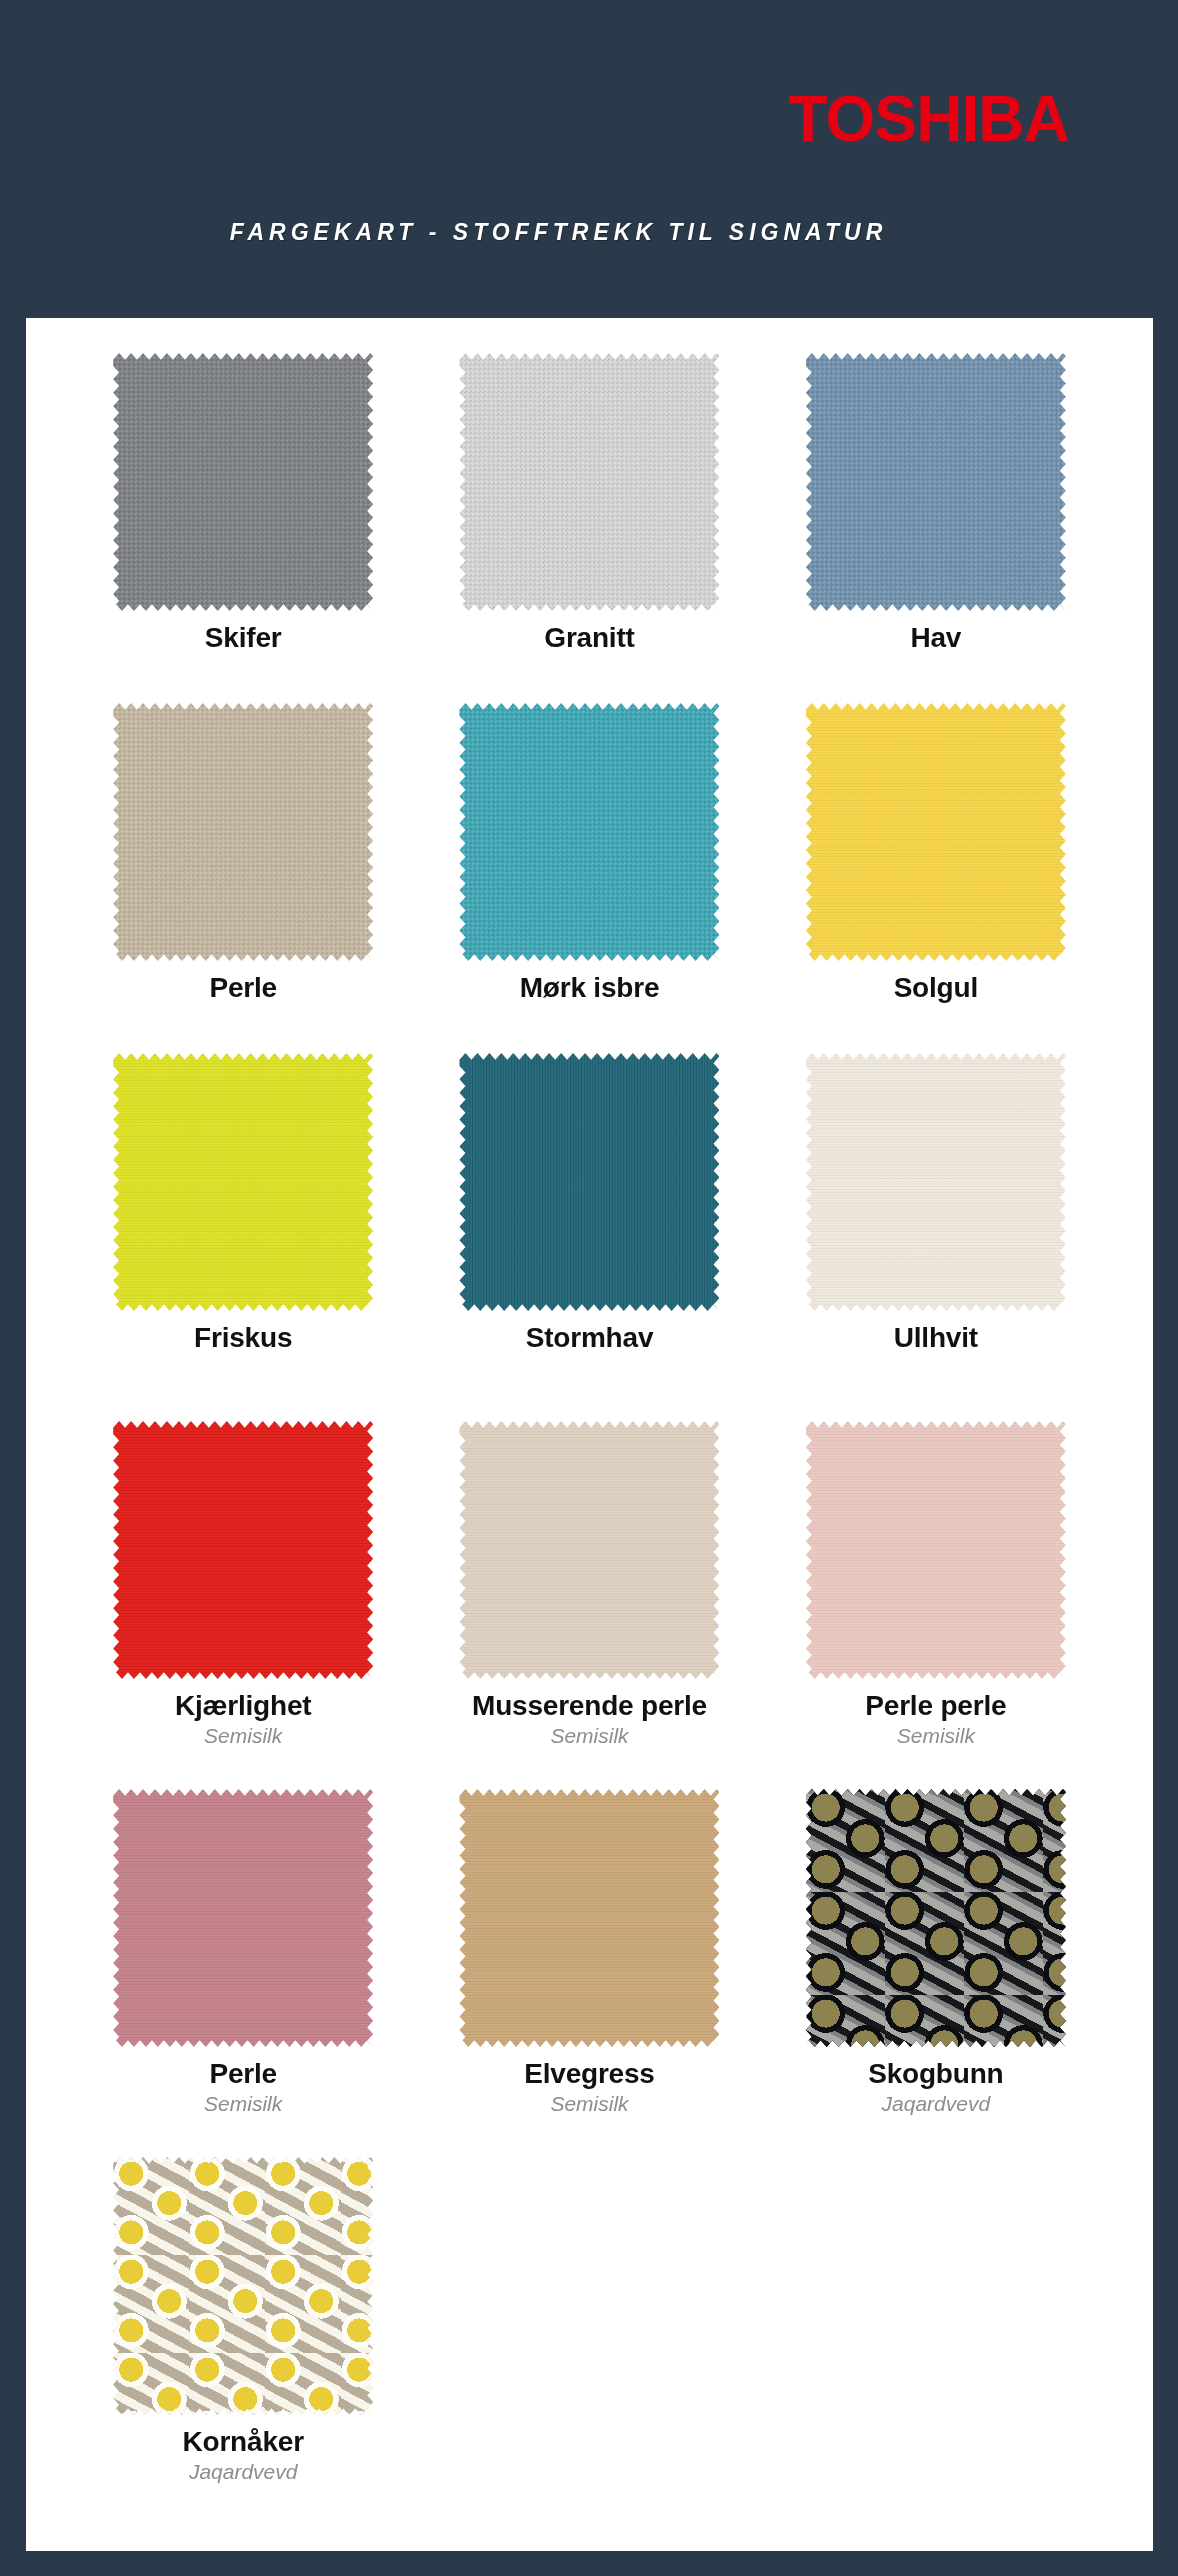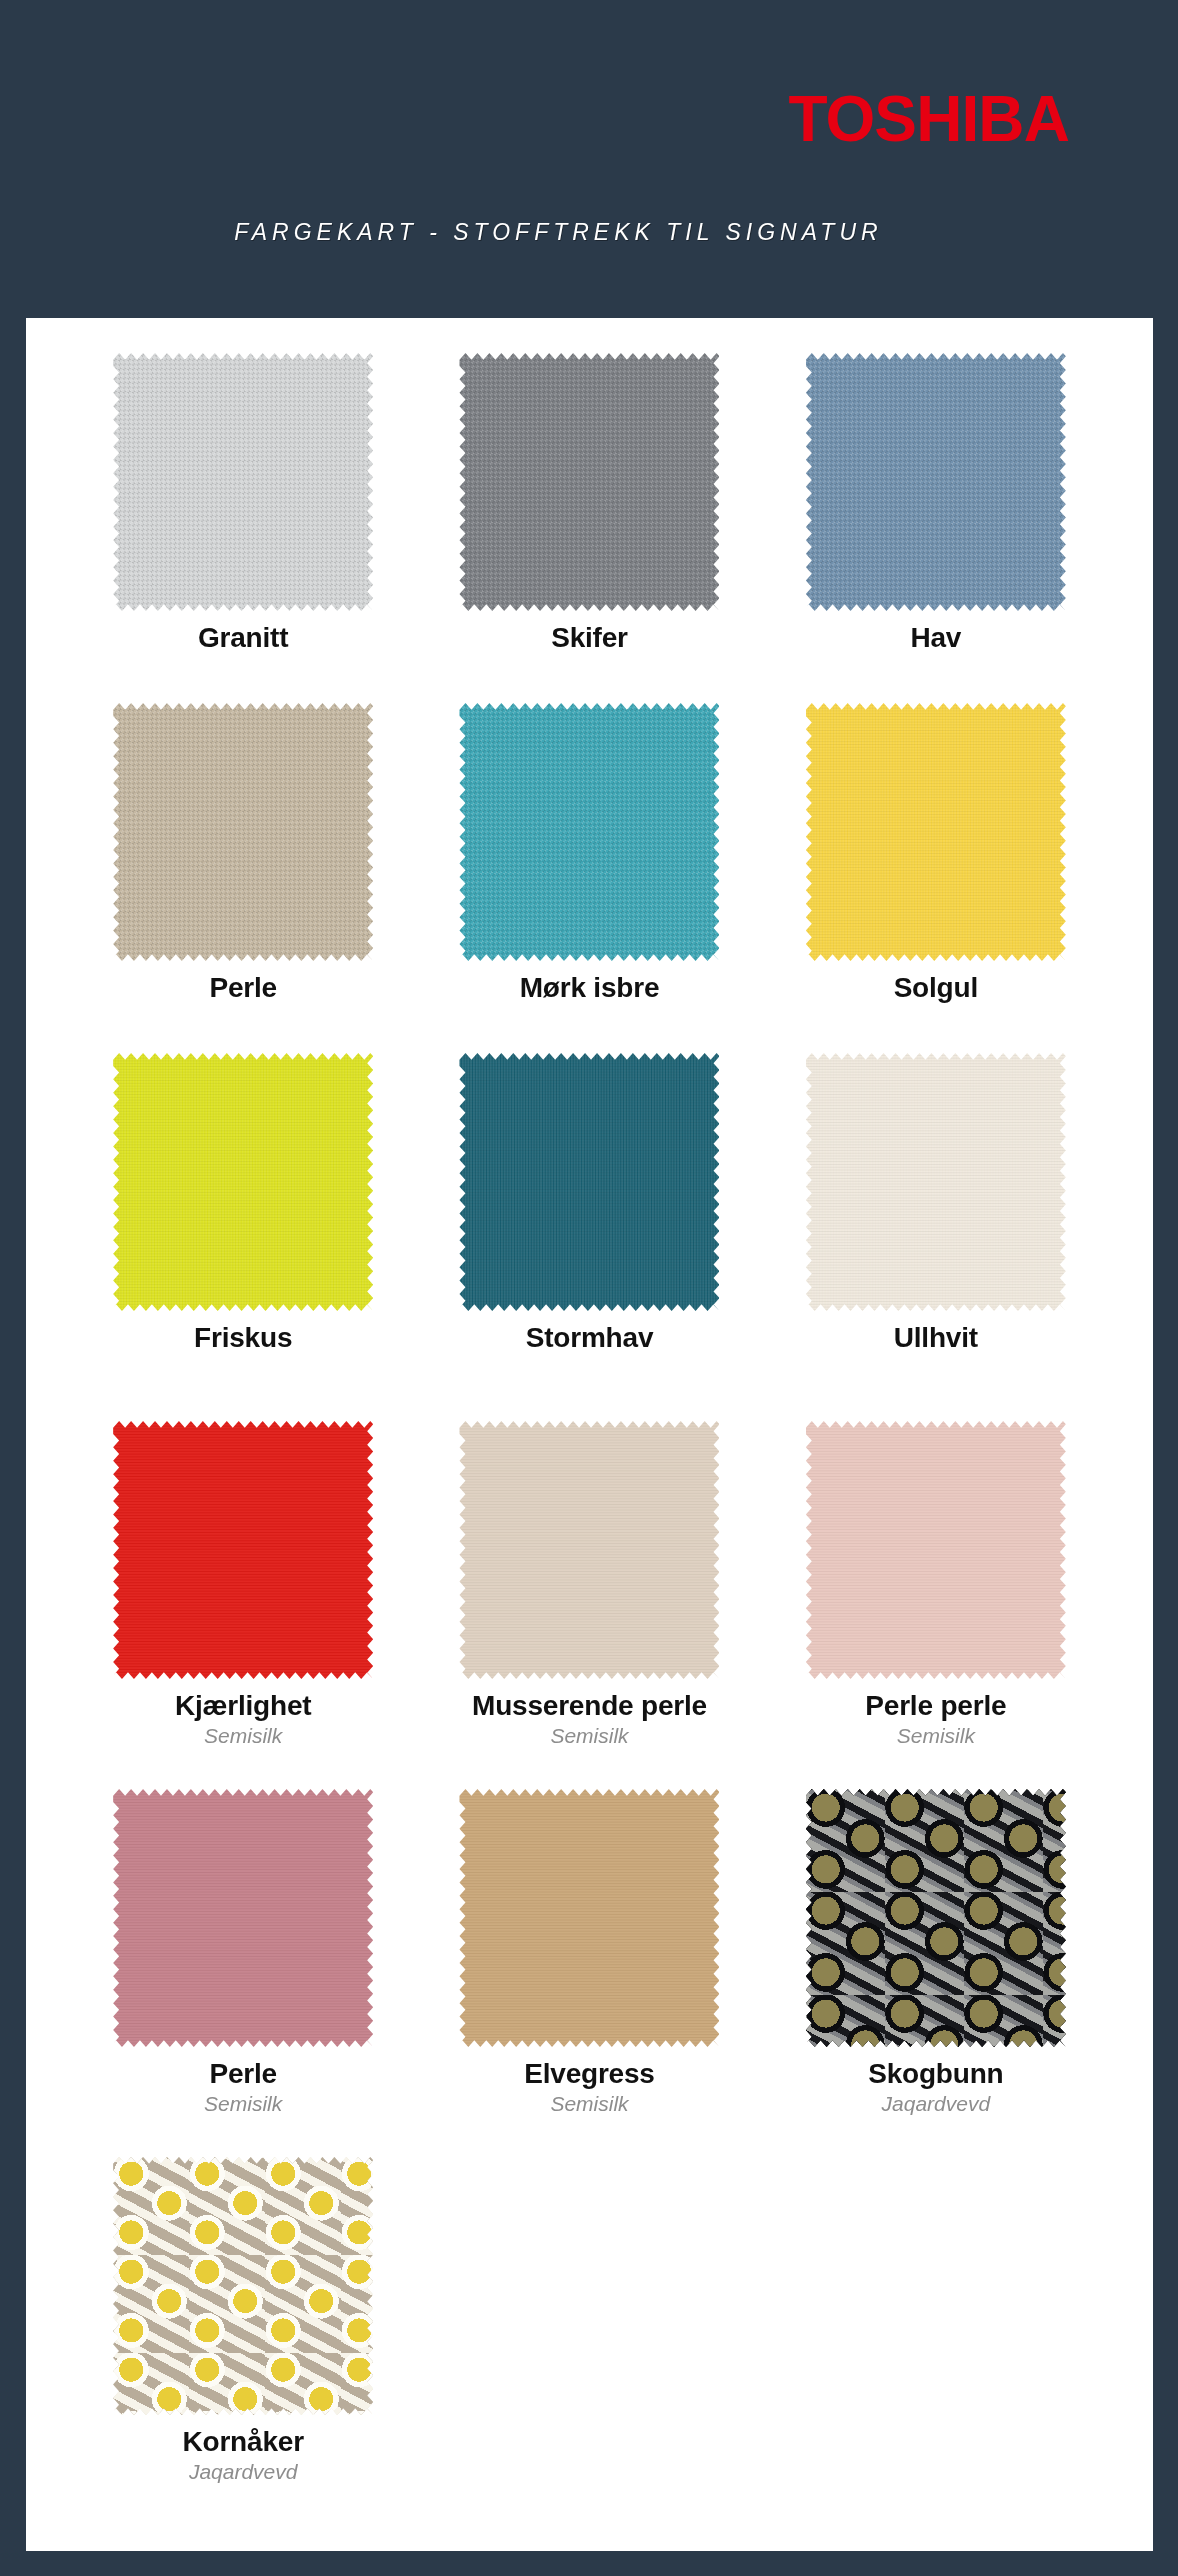--- a/index.html
+++ b/index.html
@@ -15,21 +15,21 @@
   .brand-logo {
     position:absolute; right:48px; top:87px;
     font-family:"Liberation Sans", sans-serif;
     font-weight:bold; font-size:64px; letter-spacing:-0.9px;
     color:#e60012; line-height:1;
   }
   .subtitle {
     position:absolute; left:0; right:0; top:219px;
     text-align:center;
     font-family:"Liberation Sans", sans-serif;
-    font-weight:normal; font-style:italic;
+    font-weight:bold; font-style:italic;
     font-size:23px; letter-spacing:5px;
     color:#ffffff;
     text-shadow:0.9px 0.9px 0 rgba(0,0,0,0.35);
   }
 
   
   .card {
     position:absolute; left:26px; top:318px;
     width:1127px; height:2233px;
     background:#ffffff;
@@ -187,29 +187,29 @@
 
 <div class="header">
   <div class="brand-logo">TOSHIBA</div>
   <div class="subtitle">FARGEKART - STOFFTREKK TIL SIGNATUR</div>
 </div>
 
 <div class="card">
   <div class="grid" id="swatch-grid">
       <div class="cell">
         <div class="swatch-wrap">
+          <div class="swatch tex-weave" style="background-color: rgb(125, 128, 133);"></div>
+        </div>
+        <div class="name">Skifer</div>
+      </div>
+      <div class="cell">
+        <div class="swatch-wrap">
           <div class="swatch tex-weave" style="background-color: rgb(212, 214, 215);"></div>
         </div>
         <div class="name">Granitt</div>
-      </div>
-      <div class="cell">
-        <div class="swatch-wrap">
-          <div class="swatch tex-weave" style="background-color: rgb(125, 128, 133);"></div>
-        </div>
-        <div class="name">Skifer</div>
       </div>
       <div class="cell">
         <div class="swatch-wrap">
           <div class="swatch tex-weave" style="background-color: rgb(113, 145, 174);"></div>
         </div>
         <div class="name">Hav</div>
       </div>
       <div class="cell">
         <div class="swatch-wrap">
           <div class="swatch tex-weave" style="background-color: rgb(197, 184, 162);"></div>

